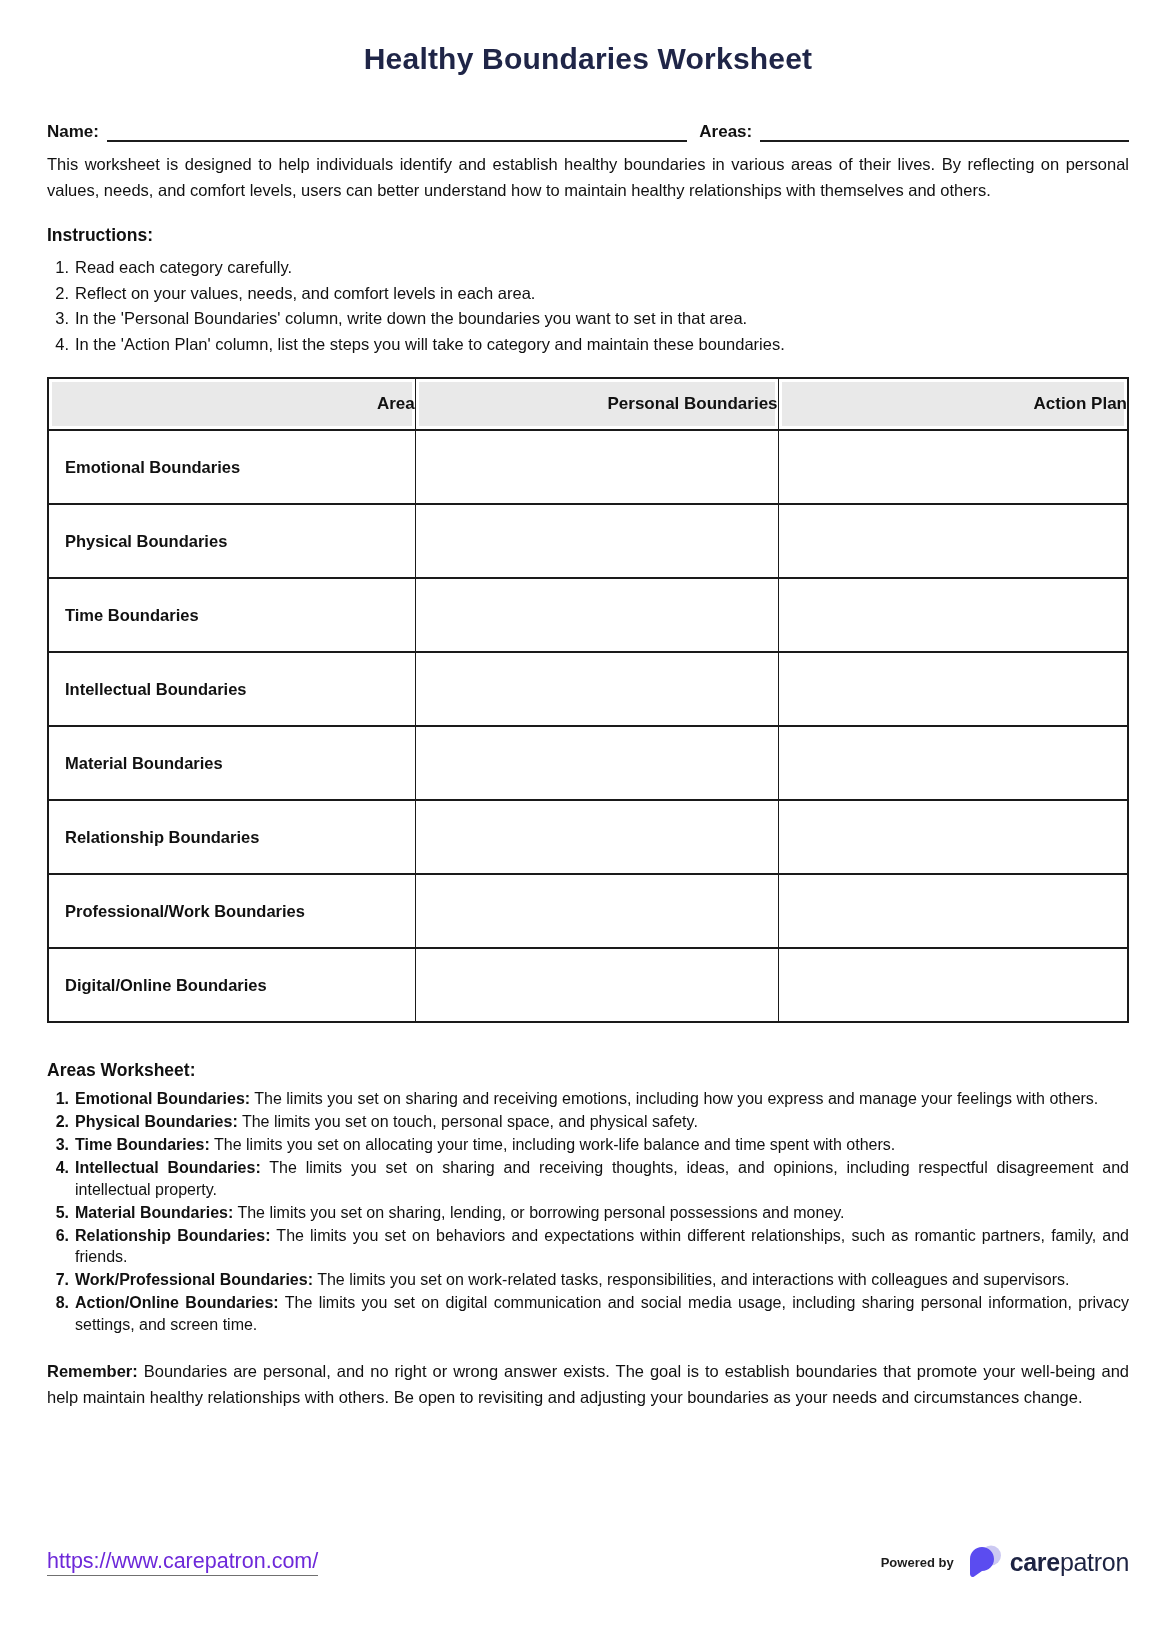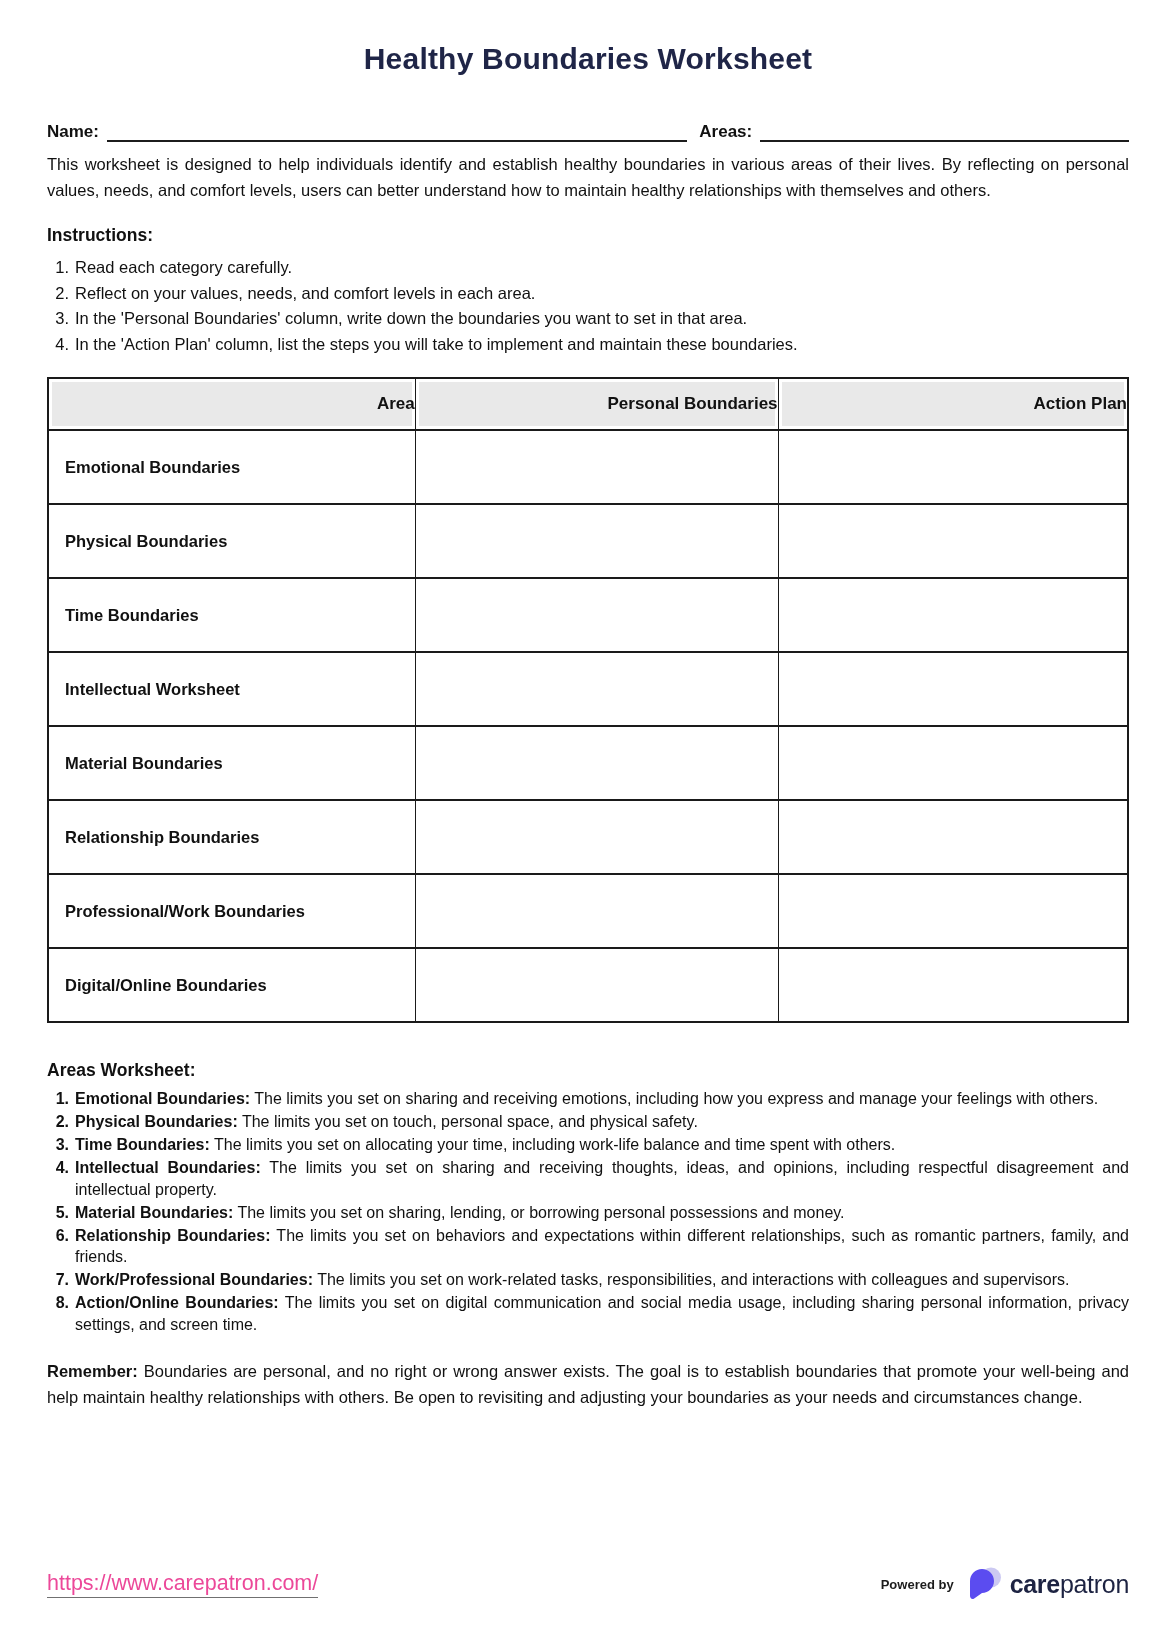--- a/index.html
+++ b/index.html
@@ -4,21 +4,21 @@
 <style>
   * { margin: 0; padding: 0; box-sizing: border-box; }
   html, body { background: #ffffff; }
   body {
     width: 1176px; height: 1630px;
     font-family: "Liberation Sans", sans-serif;
     color: #111111;
   }
   .page {
     width: 1176px; height: 1630px;
-    padding: 0 47px 26px 47px;
+    padding: 0 47px 48px 47px;
     display: flex; flex-direction: column;
   }
   .doc-title {
     margin-top: 42px;
     text-align: center;
     font-size: 30px;
     font-weight: bold;
     color: #1f2547;
     letter-spacing: 0.2px;
   }
@@ -84,21 +84,21 @@
   .remember-par { margin-top: 21px; font-size: 16.5px; line-height: 26px; text-align: justify; }
   .remember-label { font-weight: bold; }
   .footer {
     margin-top: auto;
     display: flex;
     align-items: center;
     justify-content: space-between;
   }
   .footer-link {
     font-size: 21.5px;
-    color: #ec4899;
+    color: #6d28d9;
     text-decoration: none;
     border-bottom: 1.5px solid #707070;
     padding-bottom: 1px;
     text-align: center;
   }
   .powered { display: flex; align-items: center; }
   .powered-by-text { font-size: 13px; font-weight: 600; color: #1c1c1c; margin-right: 10px; }
   .brand-icon { width: 40px; height: 40px; margin-right: 6px; }
   .brand-wordmark { font-size: 25px; color: #1d2342; letter-spacing: -0.3px; text-align: right; }
   .brand-bold { font-weight: bold; }
@@ -132,21 +132,21 @@
     <li>
       <span class="num">2.</span>
       <span class="item-text">Reflect on your values, needs, and comfort levels in each area.</span>
     </li>
     <li>
       <span class="num">3.</span>
       <span class="item-text">In the 'Personal Boundaries' column, write down the boundaries you want to set in that area.</span>
     </li>
     <li>
       <span class="num">4.</span>
-      <span class="item-text">In the 'Action Plan' column, list the steps you will take to implement and maintain these boundaries.</span>
+      <span class="item-text">In the 'Action Plan' column, list the steps you will take to category and maintain these boundaries.</span>
     </li>
   </ol>
 
   <table class="boundaries-table">
     <colgroup>
         <col class="col-area">
         <col class="col-pb">
         <col class="col-ap">
       </colgroup>
     <thead>
@@ -166,21 +166,21 @@
         <td class="area-cell">Physical Boundaries</td>
         <td></td>
         <td></td>
       </tr>
       <tr>
         <td class="area-cell">Time Boundaries</td>
         <td></td>
         <td></td>
       </tr>
       <tr>
-        <td class="area-cell">Intellectual Worksheet</td>
+        <td class="area-cell">Intellectual Boundaries</td>
         <td></td>
         <td></td>
       </tr>
       <tr>
         <td class="area-cell">Material Boundaries</td>
         <td></td>
         <td></td>
       </tr>
       <tr>
         <td class="area-cell">Relationship Boundaries</td>

